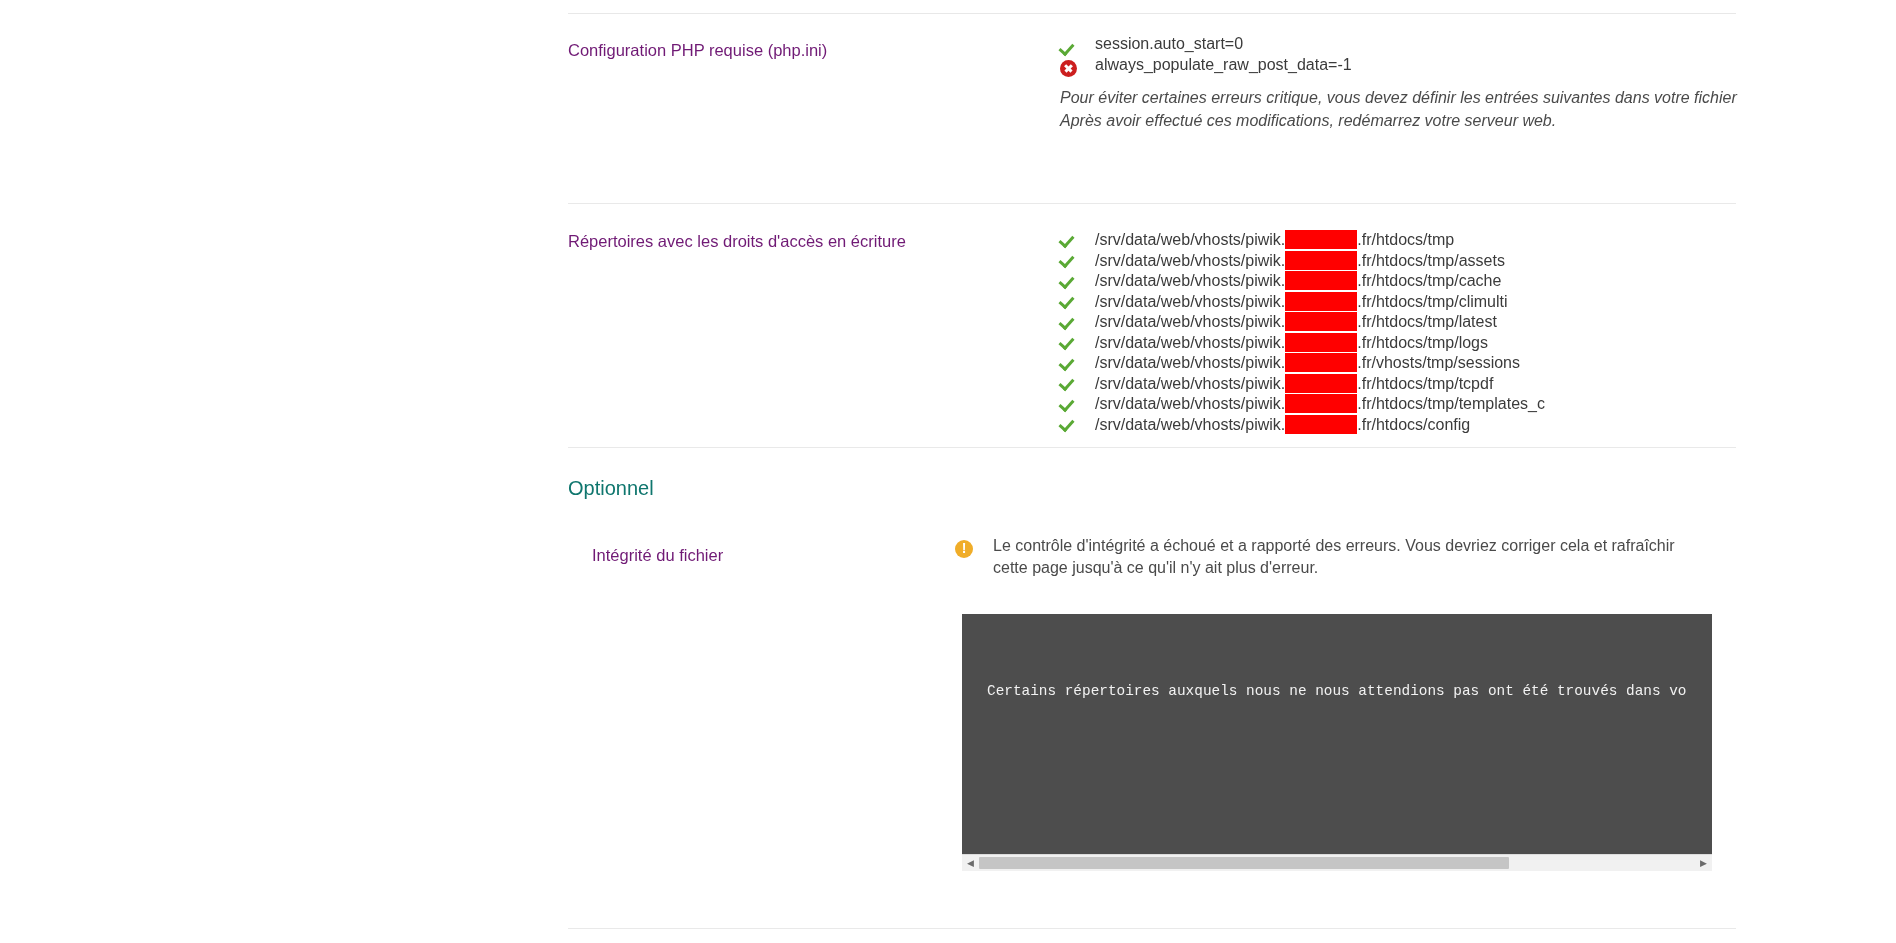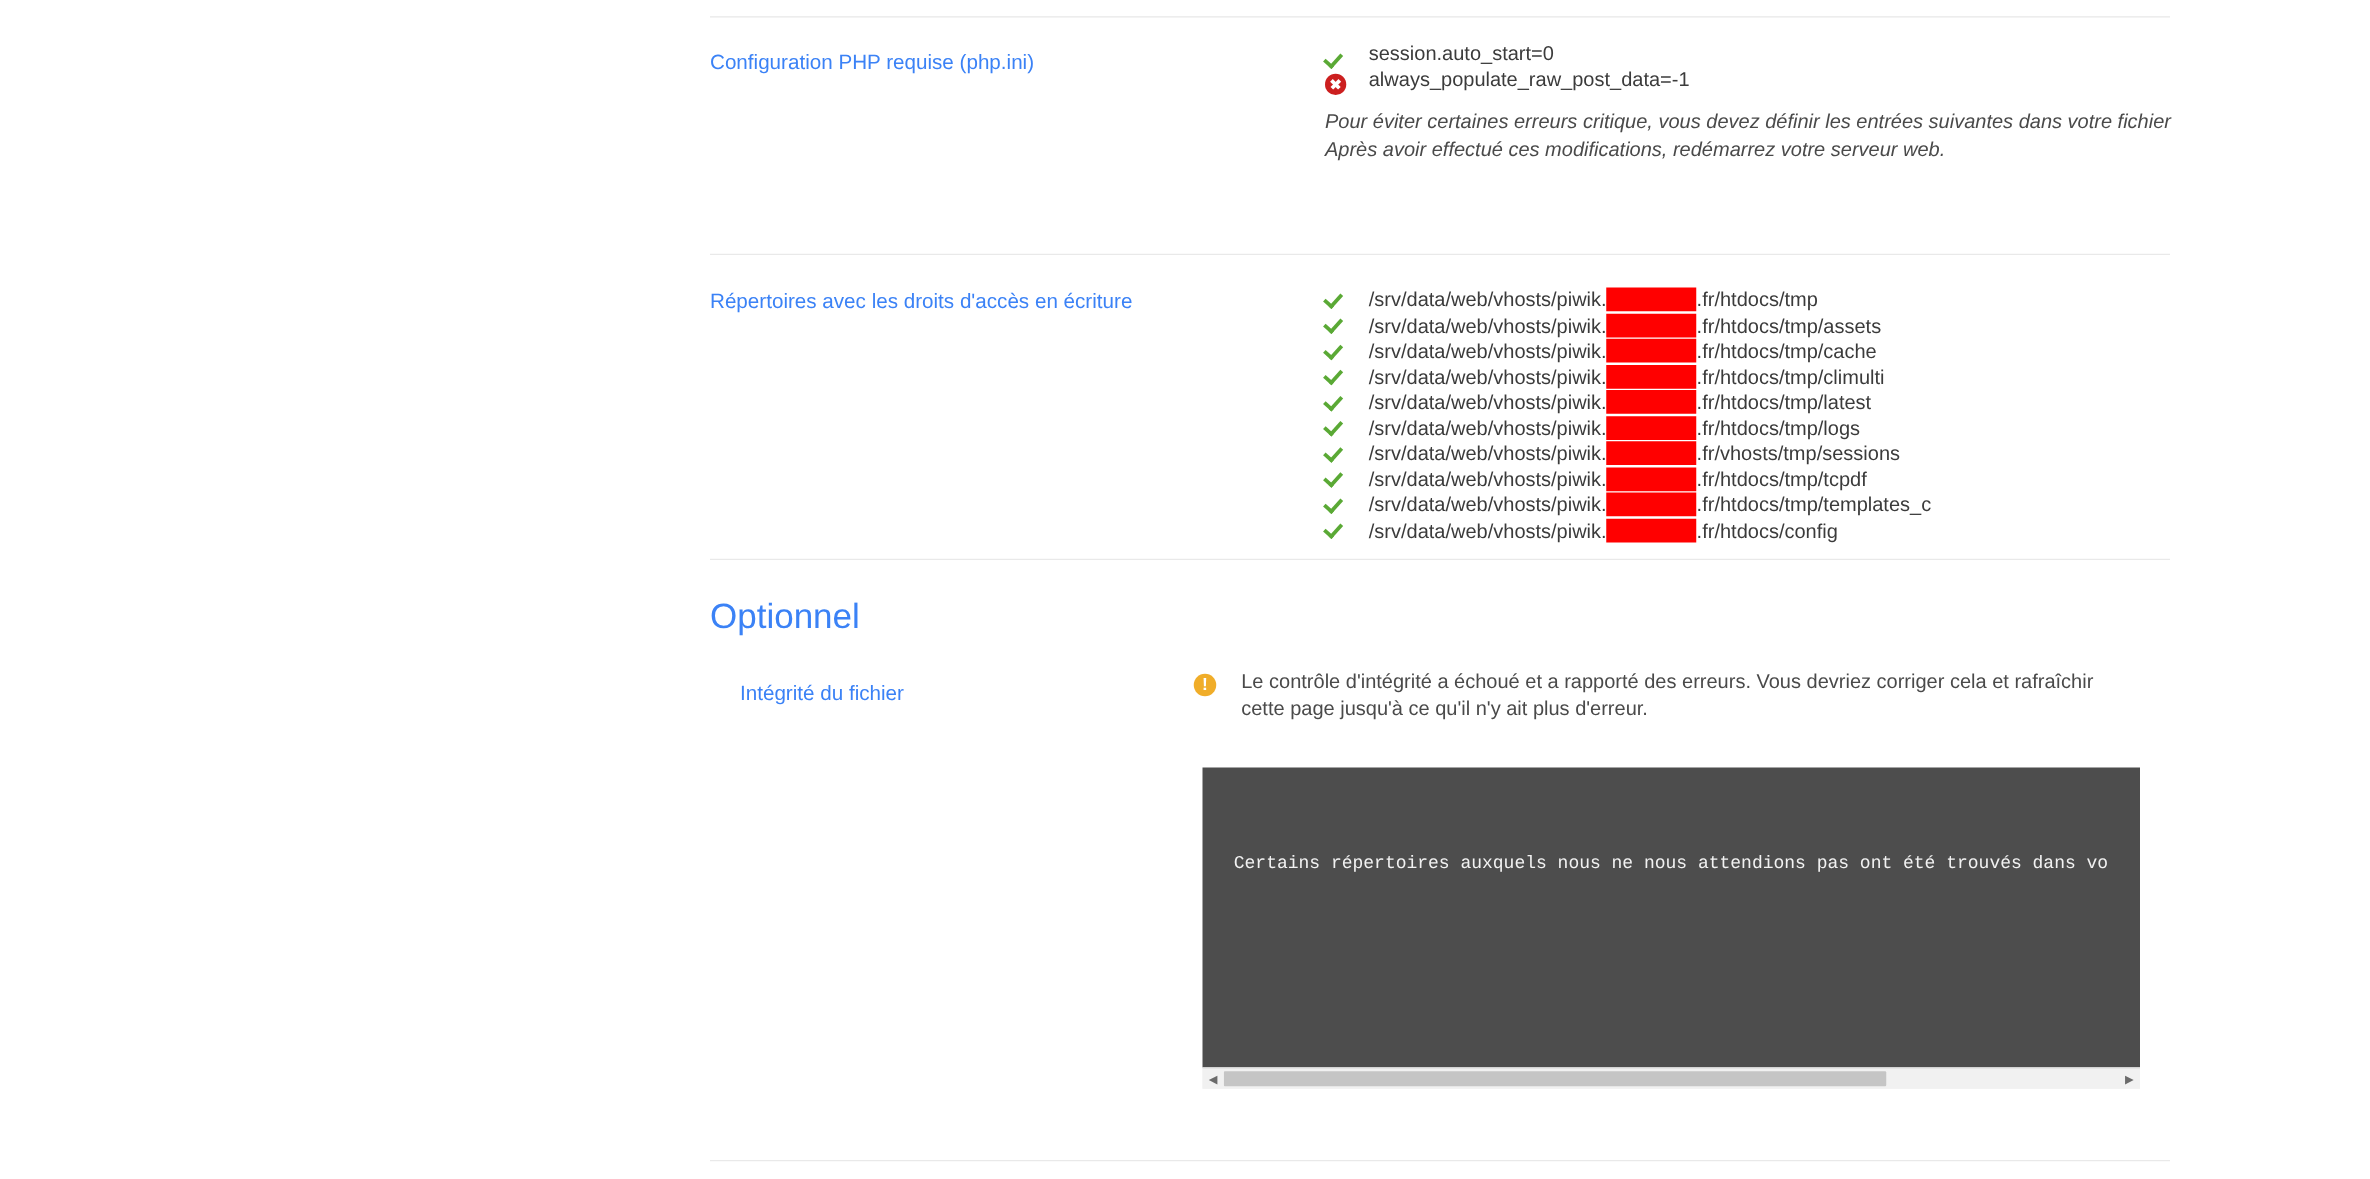--- a/index.html
+++ b/index.html
@@ -31,21 +31,21 @@
   }
 
   .row {
     position: absolute;
     left: 568px;
     width: 1168px;
   }
   .row-label {
     position: absolute;
     font-size: 16.5px;
-    color: #3b82f6;
+    color: #701a75;
     line-height: 1.3;
     white-space: nowrap;
   }
 
   .rule {
     position: absolute;
     left: 568px;
     width: 1168px;
     height: 1px;
     background: #e9e9e9;
@@ -144,22 +144,22 @@
     background: #ff0000;
     vertical-align: baseline;
     height: 19px;
     position: relative;
     top: 4px;
   }
 
   .section-title {
     position: absolute;
     left: 568px;
-    font-size: 28px;
-    color: #3b82f6;
+    font-size: 20px;
+    color: #0f766e;
     font-weight: normal;
   }
 
   .warn-block {
     position: absolute;
     left: 955px;
     top: 535px;
     width: 740px;
     font-size: 16px;
     color: #4a4a4a;

